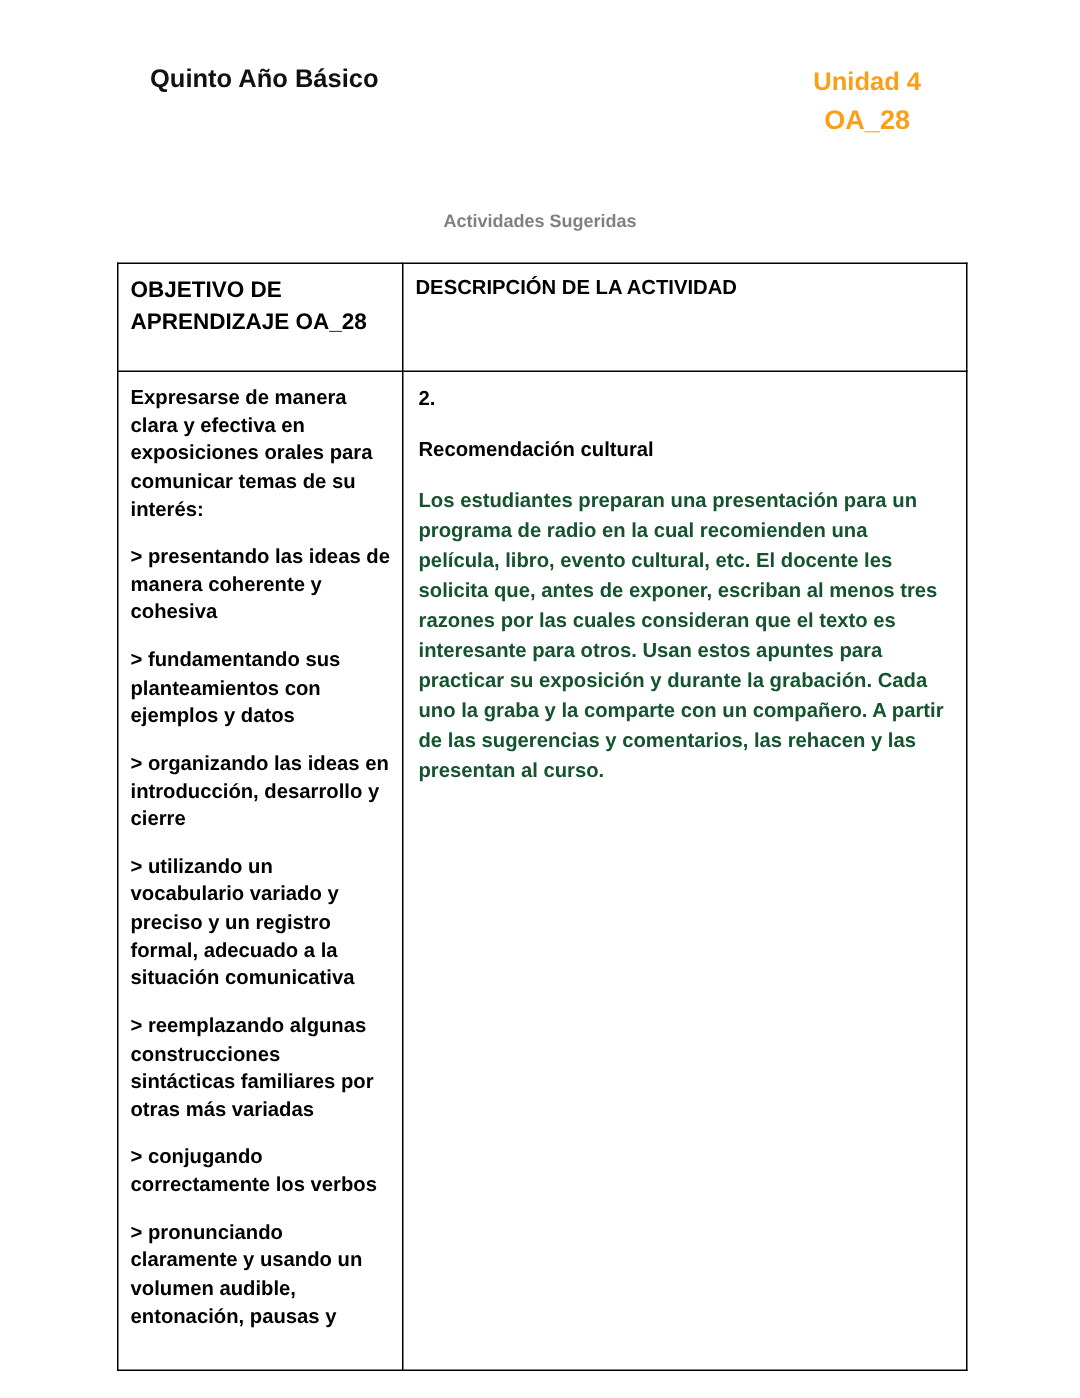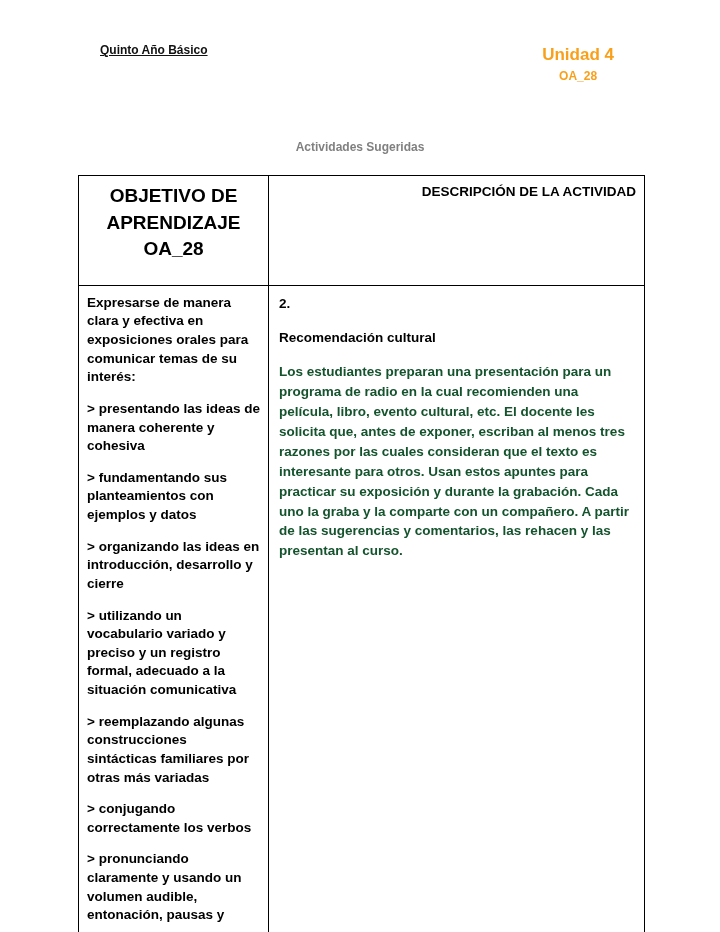--- a/index.html
+++ b/index.html
@@ -25,35 +25,34 @@
     justify-content: space-between;
     align-items: flex-start;
   }
   .header-left .subject {
     font-size: 19px;
     font-weight: 700;
     color: var(--accent, #F9A01B);
     line-height: 1.25;
   }
   .header-left .grade {
-    font-size: 12px;
+    font-size: 17px;
     font-weight: 700;
     color: #111;
     line-height: 1.35;
-    text-decoration: underline;
   }
   .header-right { text-align: center; }
   .header-right .unit {
     font-size: 17px;
     font-weight: 700;
     color: var(--accent, #F9A01B);
     line-height: 1.5;
   }
   .header-right .oa {
-    font-size: 12px;
+    font-size: 18px;
     font-weight: 700;
     color: var(--accent, #F9A01B);
     line-height: 1.35;
   }
 
   
   .page-title {
     position: absolute;
     top: 140px;
     left: 0;
@@ -73,29 +72,29 @@
     border-collapse: collapse;
     table-layout: fixed;
   }
   .activity-table th,
   .activity-table td {
     border: 1px solid #000;
     vertical-align: top;
   }
   th.col-objective {
     width: 190px;
-    text-align: center;
-    font-size: 19px;
+    text-align: left;
+    font-size: 15px;
     font-weight: 700;
     padding: 7px 8px 22px 8px;
     line-height: 1.4;
     margin-left: 24px;
   }
   th.col-activity {
-    text-align: right;
+    text-align: left;
     font-size: 13.5px;
     font-weight: 700;
     padding: 7px 8px;
     line-height: 1.4;
   }
   td.objective-cell {
     font-size: 13.5px;
     font-weight: 700;
     line-height: 1.38;
     padding: 8px 8px 10px 8px;

